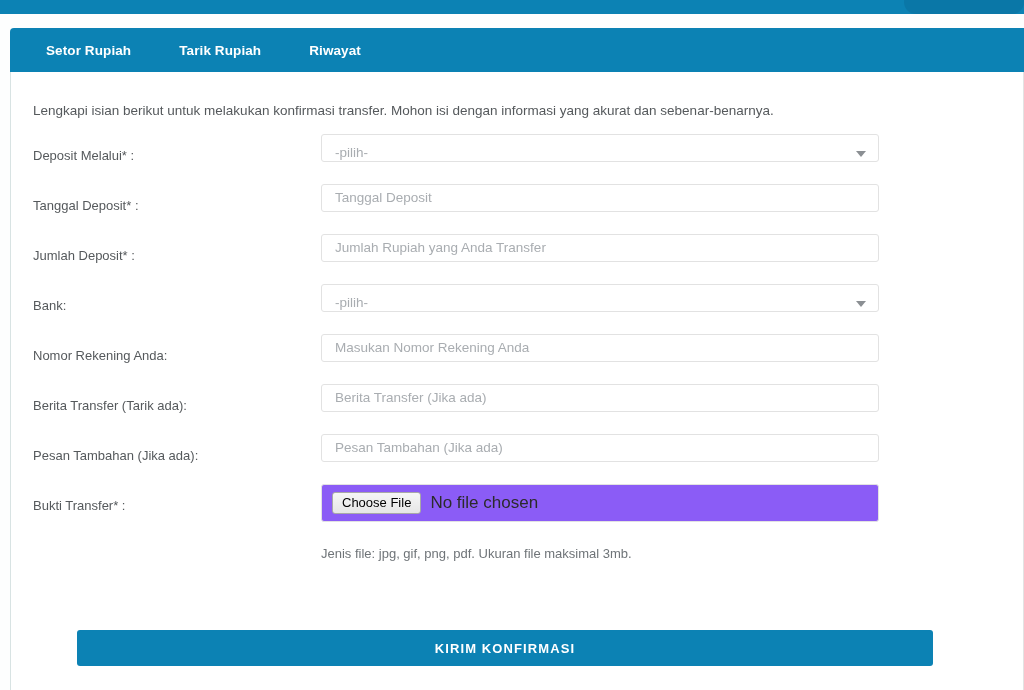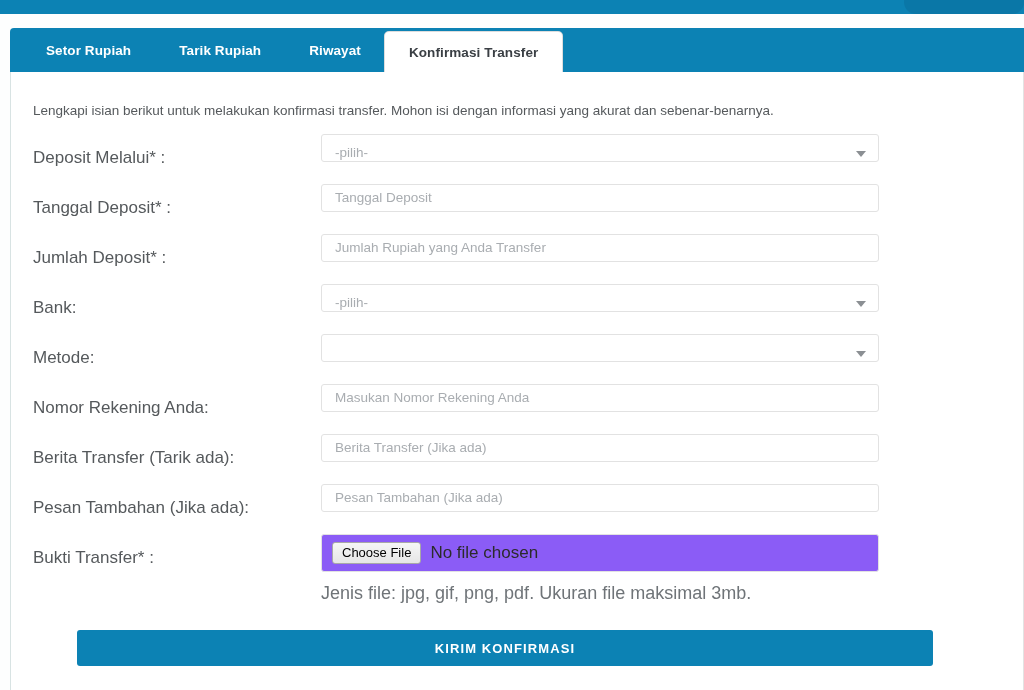--- a/index.html
+++ b/index.html
@@ -96,21 +96,21 @@
   .row {
     position: relative;
     height: 50px;
     display: flex;
     align-items: flex-start;
   }
   .row .label {
     position: absolute;
     left: 22px;
     top: 14px;
-    font-size: 17px;
+    font-size: 13px;
     color: #55595c;
     white-space: nowrap;
   }
   .control-wrap {
     position: absolute;
     left: 310px;
     top: 0px;
     width: 558px;
   }
 
@@ -166,22 +166,22 @@
     font-family: "Liberation Sans", sans-serif;
     cursor: pointer;
     line-height: 16px;
   }
   .nofile {
     font-size: 17px;
     color: #2b2b2b;
     margin-left: 9px;
   }
   .help {
-    margin-top: 11px;
-    font-size: 18px;
+    margin-top: 24px;
+    font-size: 13px;
     color: #6f7478;
   }
 
   
   .submit-wrap {
     position: absolute;
     left: 22px;
     top: 558px;
     width: 856px;
   }
@@ -213,23 +213,20 @@
     <div class="tab spacer-left"></div>
     <div class="tab">
       <span>Setor Rupiah</span>
     </div>
     <div class="tab">
       <span>Tarik Rupiah</span>
     </div>
     <div class="tab">
       <span>Riwayat</span>
     </div>
-    <div class="tab active">
-      <span>Konfirmasi Transfer</span>
-    </div>
   </div>
 
   <div class="panel">
 
     <div class="intro">Lengkapi isian berikut untuk melakukan konfirmasi transfer. Mohon isi dengan informasi yang akurat dan sebenar-benarnya.</div>
 
     <div class="form">
 
       <div class="row">
         <div class="label">Deposit Melalui* :</div>
@@ -258,29 +255,20 @@
       <div class="row">
         <div class="label">Bank:</div>
         <div class="control-wrap">
           <div class="select-field">
             <div class="field placeholder-text">-pilih-</div>
             <span class="caret"></span>
           </div>
         </div>
       </div>
 
-      <div class="row">
-        <div class="label">Metode:</div>
-        <div class="control-wrap">
-          <div class="select-field">
-            <div class="field placeholder-text"></div>
-            <span class="caret"></span>
-          </div>
-        </div>
-      </div>
 
       <div class="row">
         <div class="label">Nomor Rekening Anda:</div>
         <div class="control-wrap">
           <input class="field" type="text" placeholder="Masukan Nomor Rekening Anda" style="">
         </div>
       </div>
 
       <div class="row">
         <div class="label">Berita Transfer (Tarik ada):</div>

